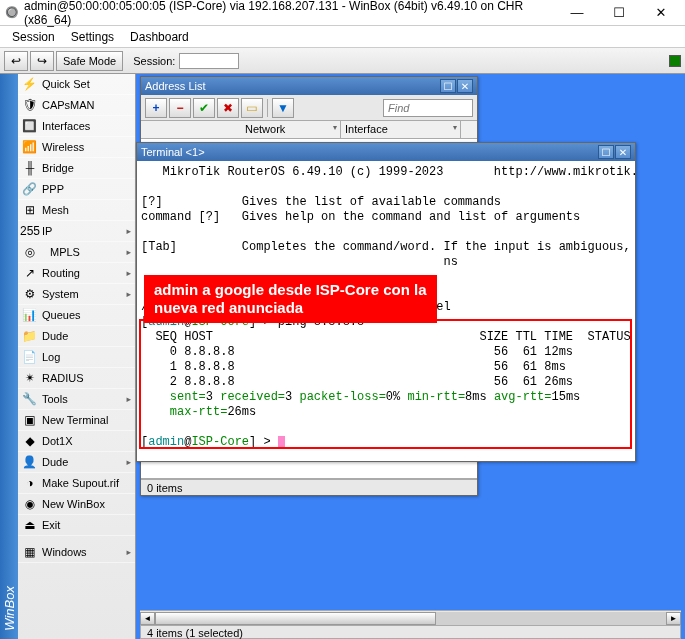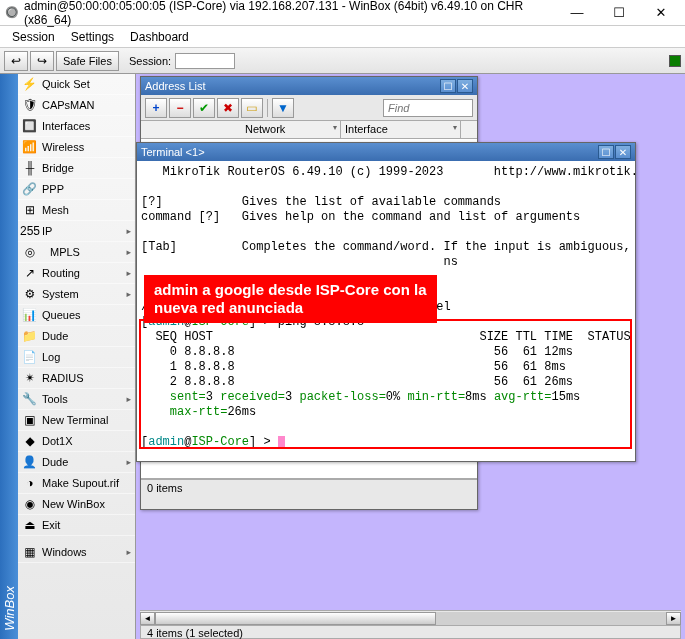--- a/index.html
+++ b/index.html
@@ -77,21 +77,21 @@
   overflow-y: auto;
 }
 .side-item {
   height: 21px; display: flex; align-items: center; padding: 0 4px; gap: 4px;
   cursor: pointer; font-size: 11px;
   border-bottom: 1px solid rgba(255,255,255,0.5);
 }
 .side-item .caret { font-size: 9px; color: #666; }
 .side-icon { width: 16px; height: 16px; display: flex; align-items: center; justify-content: center; font-size: 12px; flex-shrink: 0; }
 .workspace {
-  flex: 1; position: relative; background: #c4b5fd;
+  flex: 1; position: relative; background: #3b82f6;
 }
 .inner-window {
   position: absolute; background: #f0f0f0; border: 1px solid #666;
   box-shadow: 1px 1px 3px rgba(0,0,0,0.3);
 }
 .iw-title {
   height: 18px; background: linear-gradient(#5a8fd0,#3a6db0);
   color: #fff; display: flex; align-items: center; padding: 0 4px; font-size: 11px;
 }
 .iw-title .spacer { flex: 1; }
@@ -99,21 +99,21 @@
 .iw-toolbar {
   height: 26px; background: #e8e8e8; border-bottom: 1px solid #aaa;
   display: flex; align-items: center; padding: 0 4px; gap: 2px;
 }
 .iw-tb-btn { width: 22px; height: 20px; border: 1px solid #999; background: linear-gradient(#fff,#ddd); display:flex;align-items:center;justify-content:center;cursor:pointer;font-size:12px;}
 .iw-toolbar .find-box { margin-left: auto; width: 90px; height: 18px; border:1px solid #999;padding:0 4px;font-style:italic;color:#888;font-size:11px;}
 .col-headers { height: 18px; display:flex; background:#f0f0f0;border-bottom:1px solid #aaa;}
 .col-h { border-right:1px solid #aaa;padding:2px 14px 2px 4px;font-size:11px;position:relative;}
 .col-h::after{content:"▾";position:absolute;right:3px;top:2px;font-size:8px;color:#666;}
 .addr-list-body{height:340px;background:#fff;border-bottom:1px solid #aaa;}
-.addr-status { height: 30px;background:#e8e8e8;padding:2px 6px;font-size:11px;border-top:1px solid #aaa;}
+.addr-status { height: 16px;background:#e8e8e8;padding:2px 6px;font-size:11px;border-top:1px solid #aaa;}
 .addr-scroll {height:15px;background:#e8e8e8;border-top:1px solid #aaa;display:flex;align-items:center;}
 .addr-scroll .scroll-btn{width:15px;height:13px;border:1px solid #999;background:linear-gradient(#fff,#ccc);display:flex;align-items:center;justify-content:center;font-size:8px;}
 .addr-scroll .scroll-track{flex:1;background:#d0d0d0;height:13px;position:relative;}
 .addr-scroll .scroll-thumb{position:absolute;left:0;width:55%;height:100%;background:linear-gradient(#fff,#ccc);border:1px solid #999;}
 .terminal {
   position: absolute; border: 1px solid #666; box-shadow:1px 1px 3px rgba(0,0,0,0.3);
 }
 .term-body {
   background: #fff; font-family: "Courier New", monospace; font-size: 12px;
   padding: 4px; line-height: 15px; color: #000;
@@ -147,21 +147,21 @@
 <div class="menubar">
   <div class="menu-item">Session</div>
   <div class="menu-item">Settings</div>
   <div class="menu-item">Dashboard</div>
 </div>
 
 <div class="toolbar">
   <div class="tb-btn">↩</div>
   <div class="tb-btn">↪</div>
   <div class="safe-mode-btn">
-      <span>Safe Files</span>
+      <span>Safe Mode</span>
     </div>
   <div class="session-box">
     <span>Session:</span>
     <input type="text" style="">
   </div>
   <div class="spacer"></div>
   <div class="status-sq"></div>
 </div>
 
 <div class="main-area">

